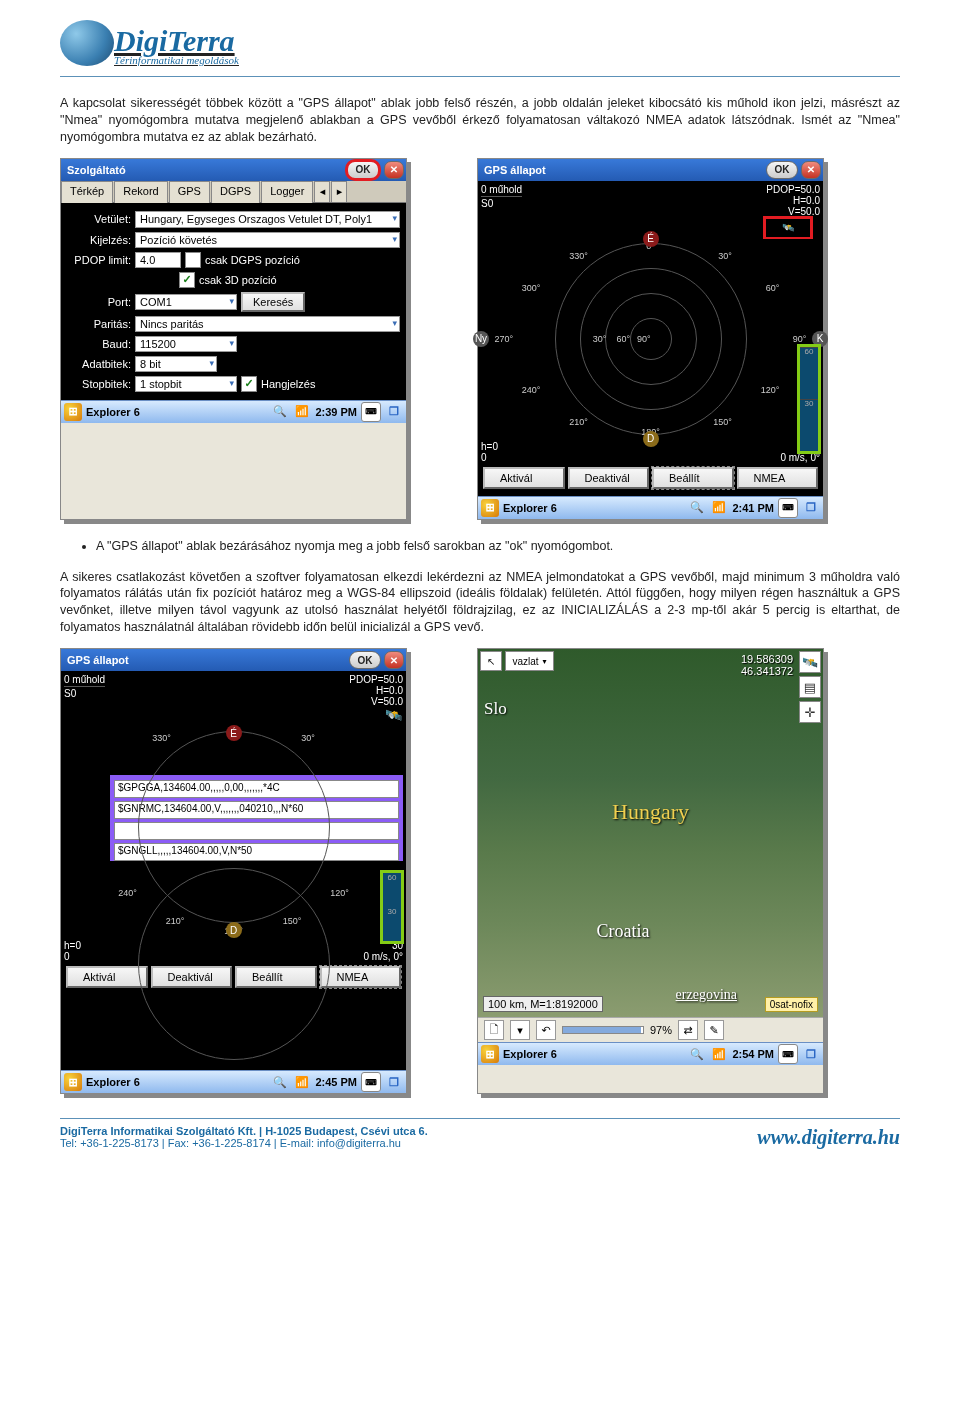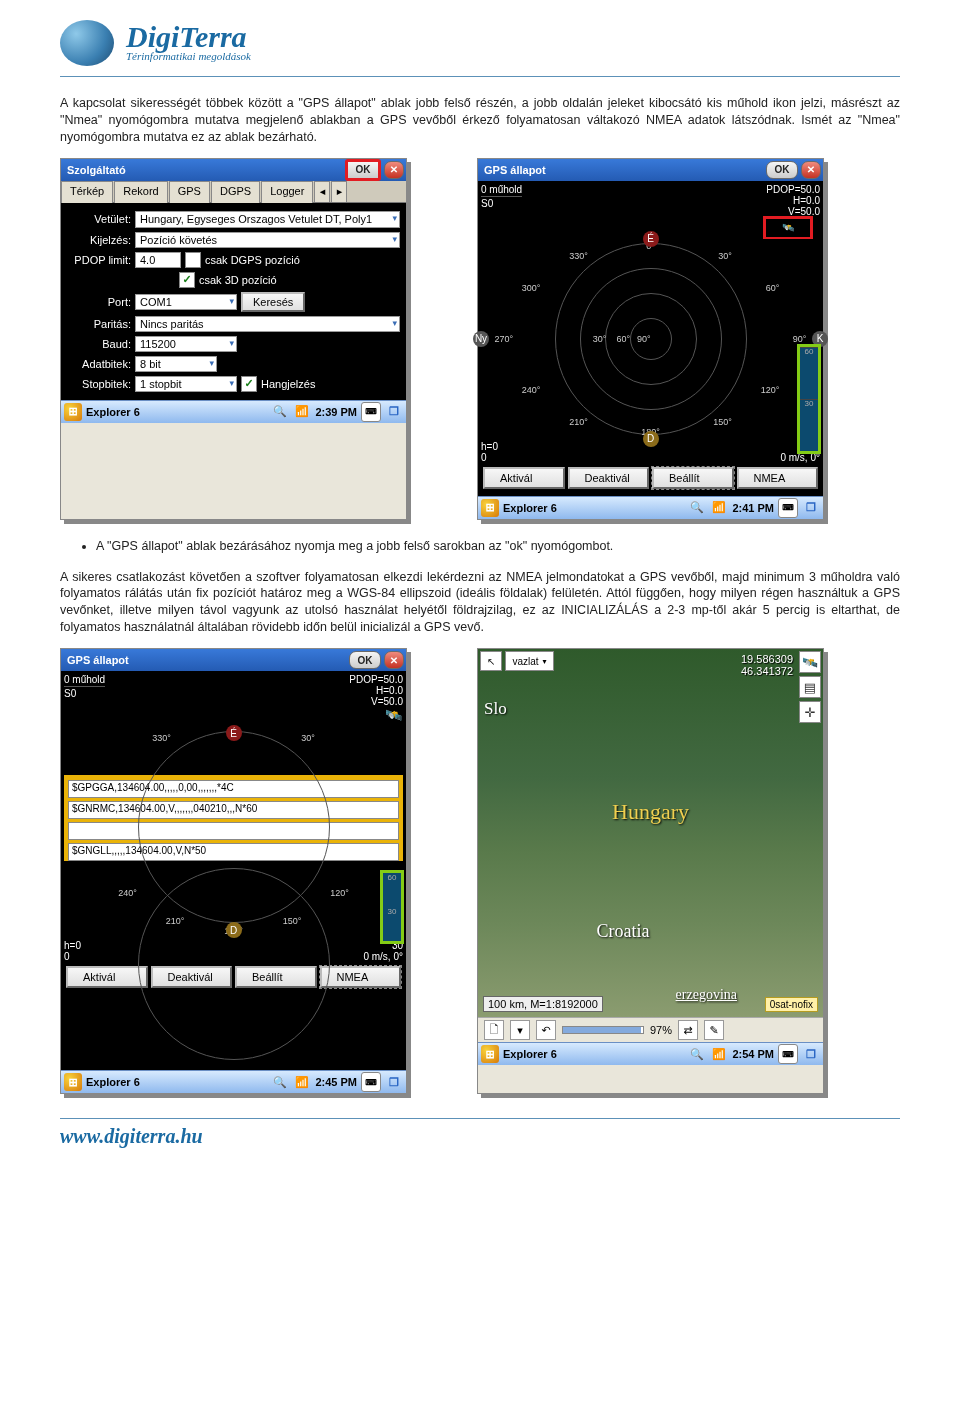--- a/index.html
+++ b/index.html
@@ -8,23 +8,23 @@
     font-size: 12px;
     color: #222;
     background: #fff;
     width: 960px;
   }
   .page {
     padding: 20px 60px 20px 60px;
   }
   .logo-bar {
     display: flex;
-    align-items: flex-start;
-    gap: 12px;
+    align-items: flex-end;
     padding-bottom: 8px;
+    text-decoration: underline;
   }
   .logo-globe {
     width: 54px; height: 46px;
     border-radius: 50%;
     background: radial-gradient(circle at 30% 30%, #8fc9e9 0%, #3a7fb1 60%, #1d4a70 100%);
     position: relative;
   }
   .logo-text {
     font-family: "Times New Roman", serif;
     font-weight: bold;
@@ -81,21 +81,21 @@
     border-radius: 7px;
     height: 16px;
     display: inline-flex;
     align-items: center;
     justify-content: center;
     font-size: 10px;
     font-weight: bold;
     color: #222;
     margin-left: 3px;
   }
-  .tbtn.ok { width: 30px; }
+  .tbtn.ok { width: 30px; border-radius: 10px; }
   .tbtn.x  { width: 18px; color: #fff; background: linear-gradient(#f08b7d,#c43223); }
   .red-marker { border: 3px solid #e21c22; border-radius: 3px; }
   .red-marker-inset { outline: 3px solid #e21c22; }
   .pda-body {
     flex: 1;
     background: #000;
     padding: 3px;
     color: #fff;
   }
   .tabs {
@@ -210,21 +210,21 @@
   .sig-bar .tick{ position:absolute; left:0; width:100%; height:1px; background:#444; }
   .sig-bar .lbl{ position:absolute; left:0; font-size:8px; color:#aaa; width:100%; text-align:center; }
   .gps-stats-bot{
     display:flex; justify-content:space-between; font-size:10px;
   }
   .btn-row{
     display:flex; gap:3px; padding:4px 2px; background:#000;
   }
   .btn-row .btn-flat{ flex:1; padding:3px 15px; text-align:left; }
   .nmea-area {
-    background:#eab308; padding:2px 4px 0;
+    background:#8b5cf6; padding:2px 4px 0;margin-left:46px;
   }
   .nmea-line {
     background:#fff; color:#000; border:1px solid #888;
     font-size:10px; padding:1px 3px; height:14px; margin:3px 0;
     overflow:hidden; white-space:nowrap;
   }
   .partial-polar { width:100%; height:76px; position:relative; margin-top:2px;}
   .map-pane{
     background: linear-gradient(180deg,#2f5a2b 0%, #426941 35%, #597a4b 55%, #6d885a 75%, #8b9c70 100%);
     position:relative; height:368px; color:#fff;
@@ -589,16 +589,20 @@
         <span class="task-ico">📶</span>
         <span>2:54 PM</span>
         <span class="task-ico kbd-ico">⌨</span>
         <span class="task-ico" style="color:#2a66c4;">❐</span>
       </div>
     </div>
 
   </div>
 
   <div class="footer">
+    <div class="footer-left">
+      <div class="l1">DigiTerra Informatikai Szolgáltató Kft.   |   H-1025 Budapest, Csévi utca 6.</div>
+      <div>Tel: +36-1-225-8173   |   Fax: +36-1-225-8174   |   E-mail: info@digiterra.hu</div>
+    </div>
     <div class="footer-right">www.digiterra.hu</div>
   </div>
 
 </div>
 
 </body></html>

